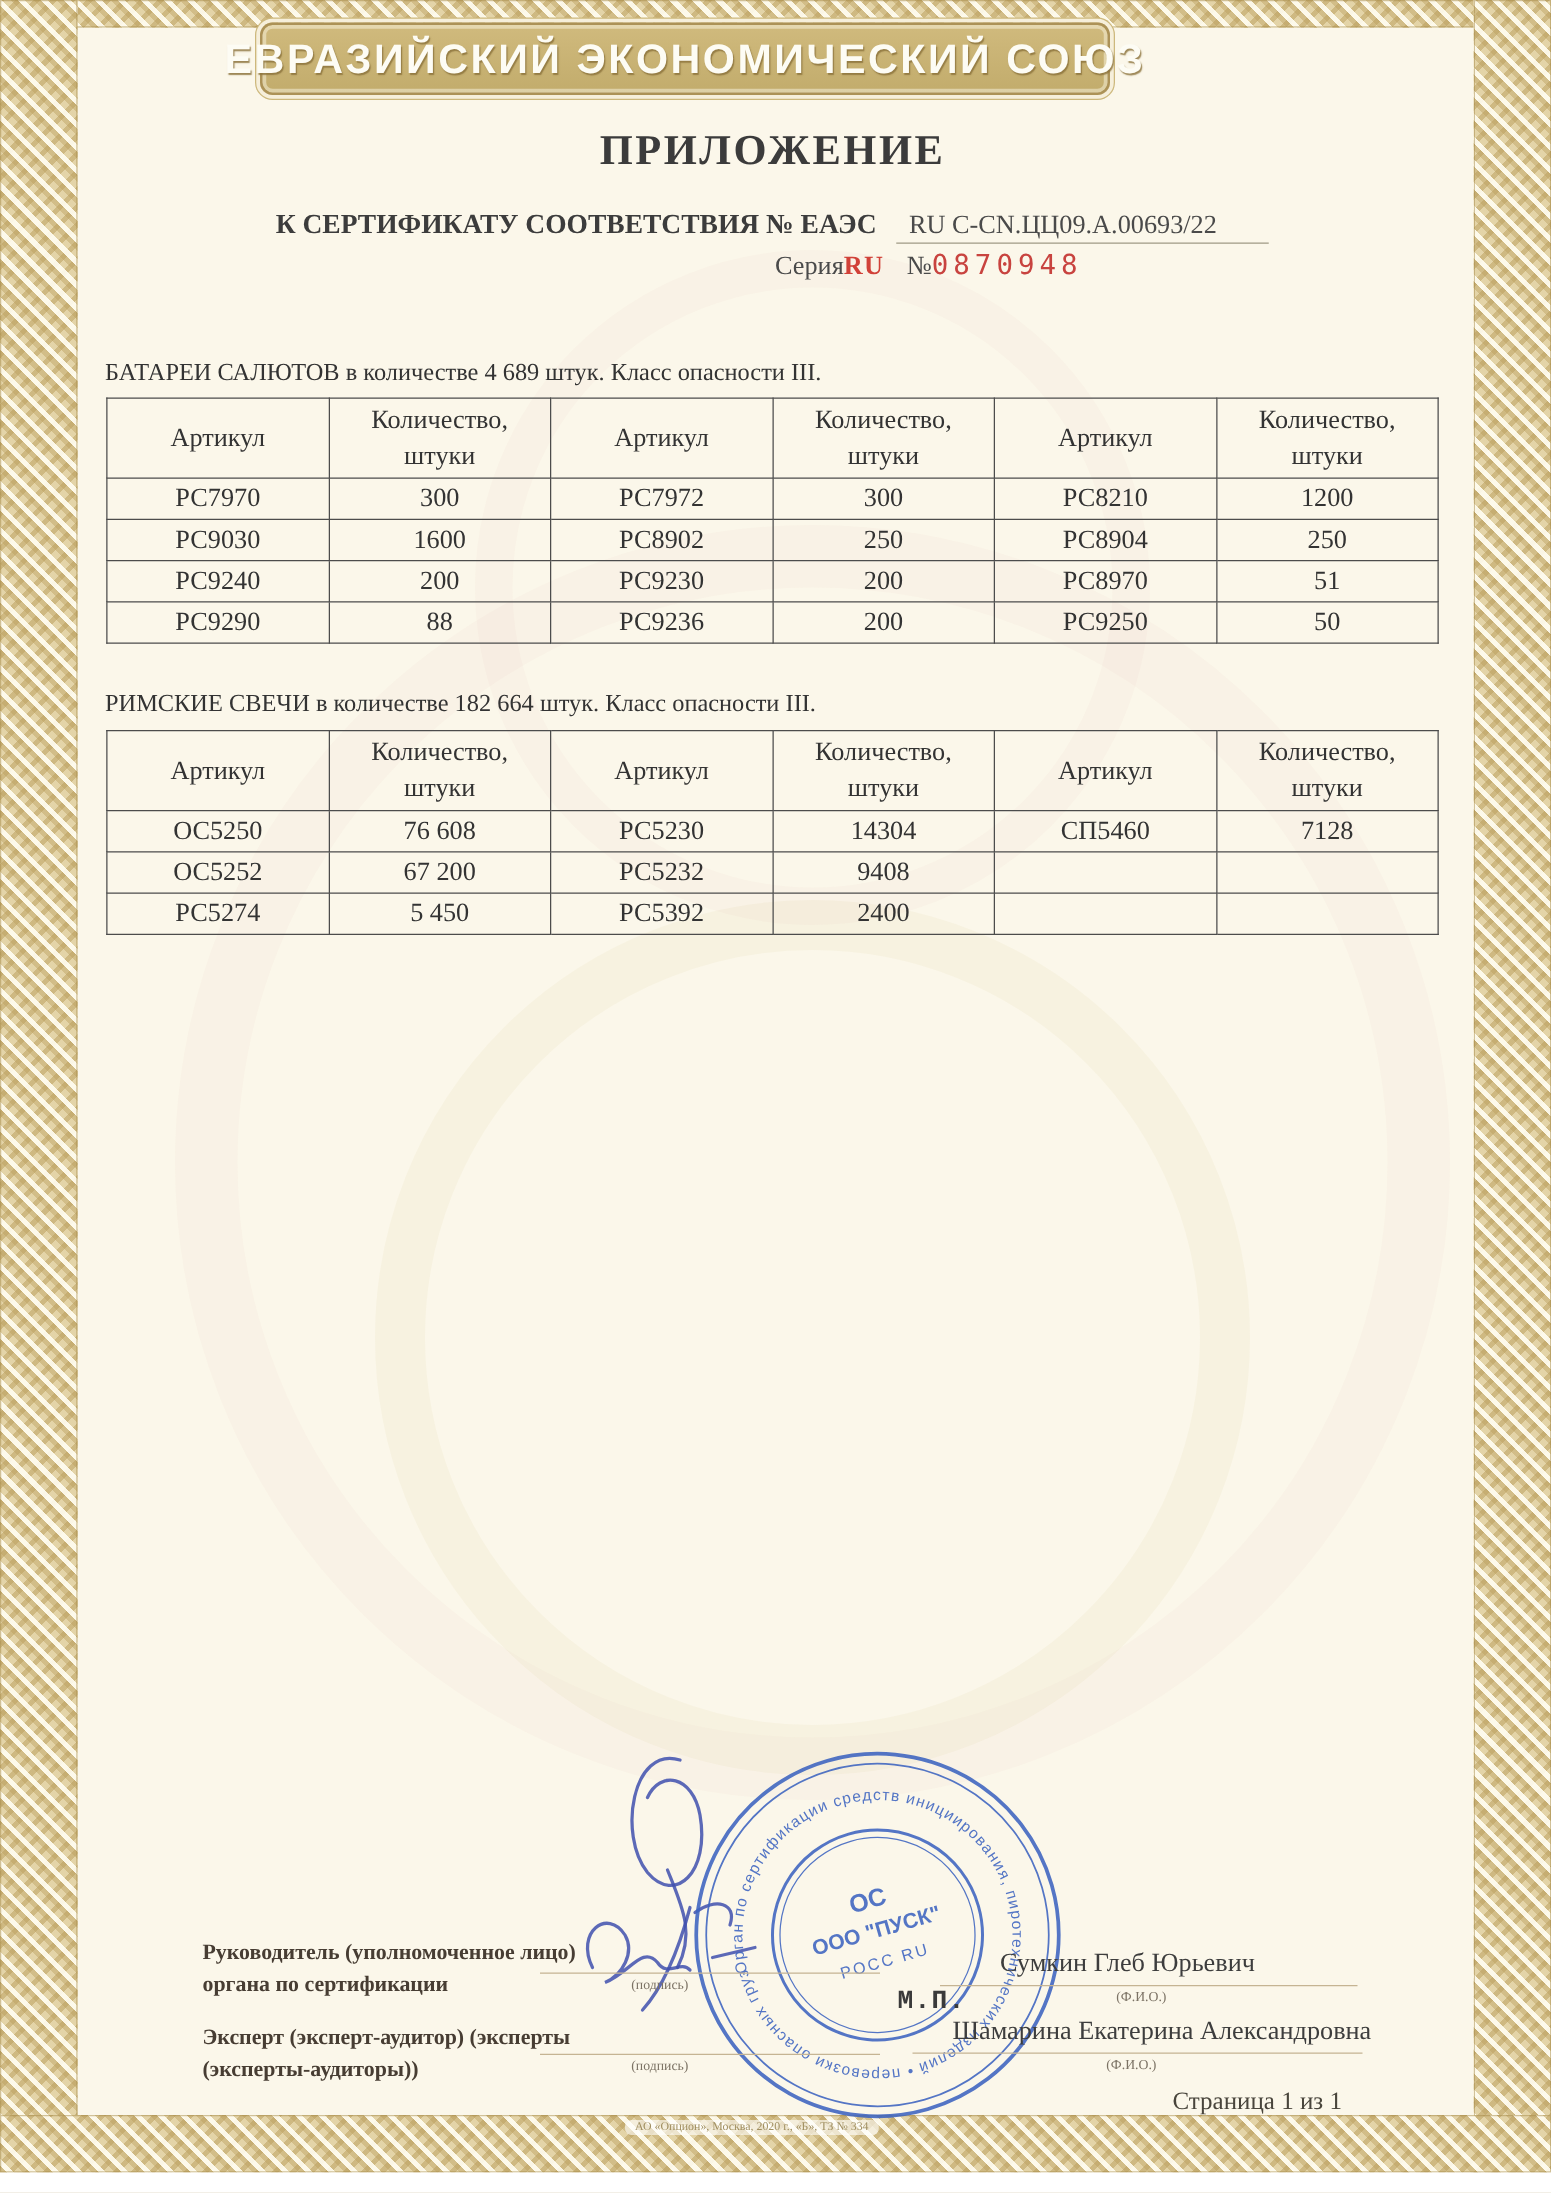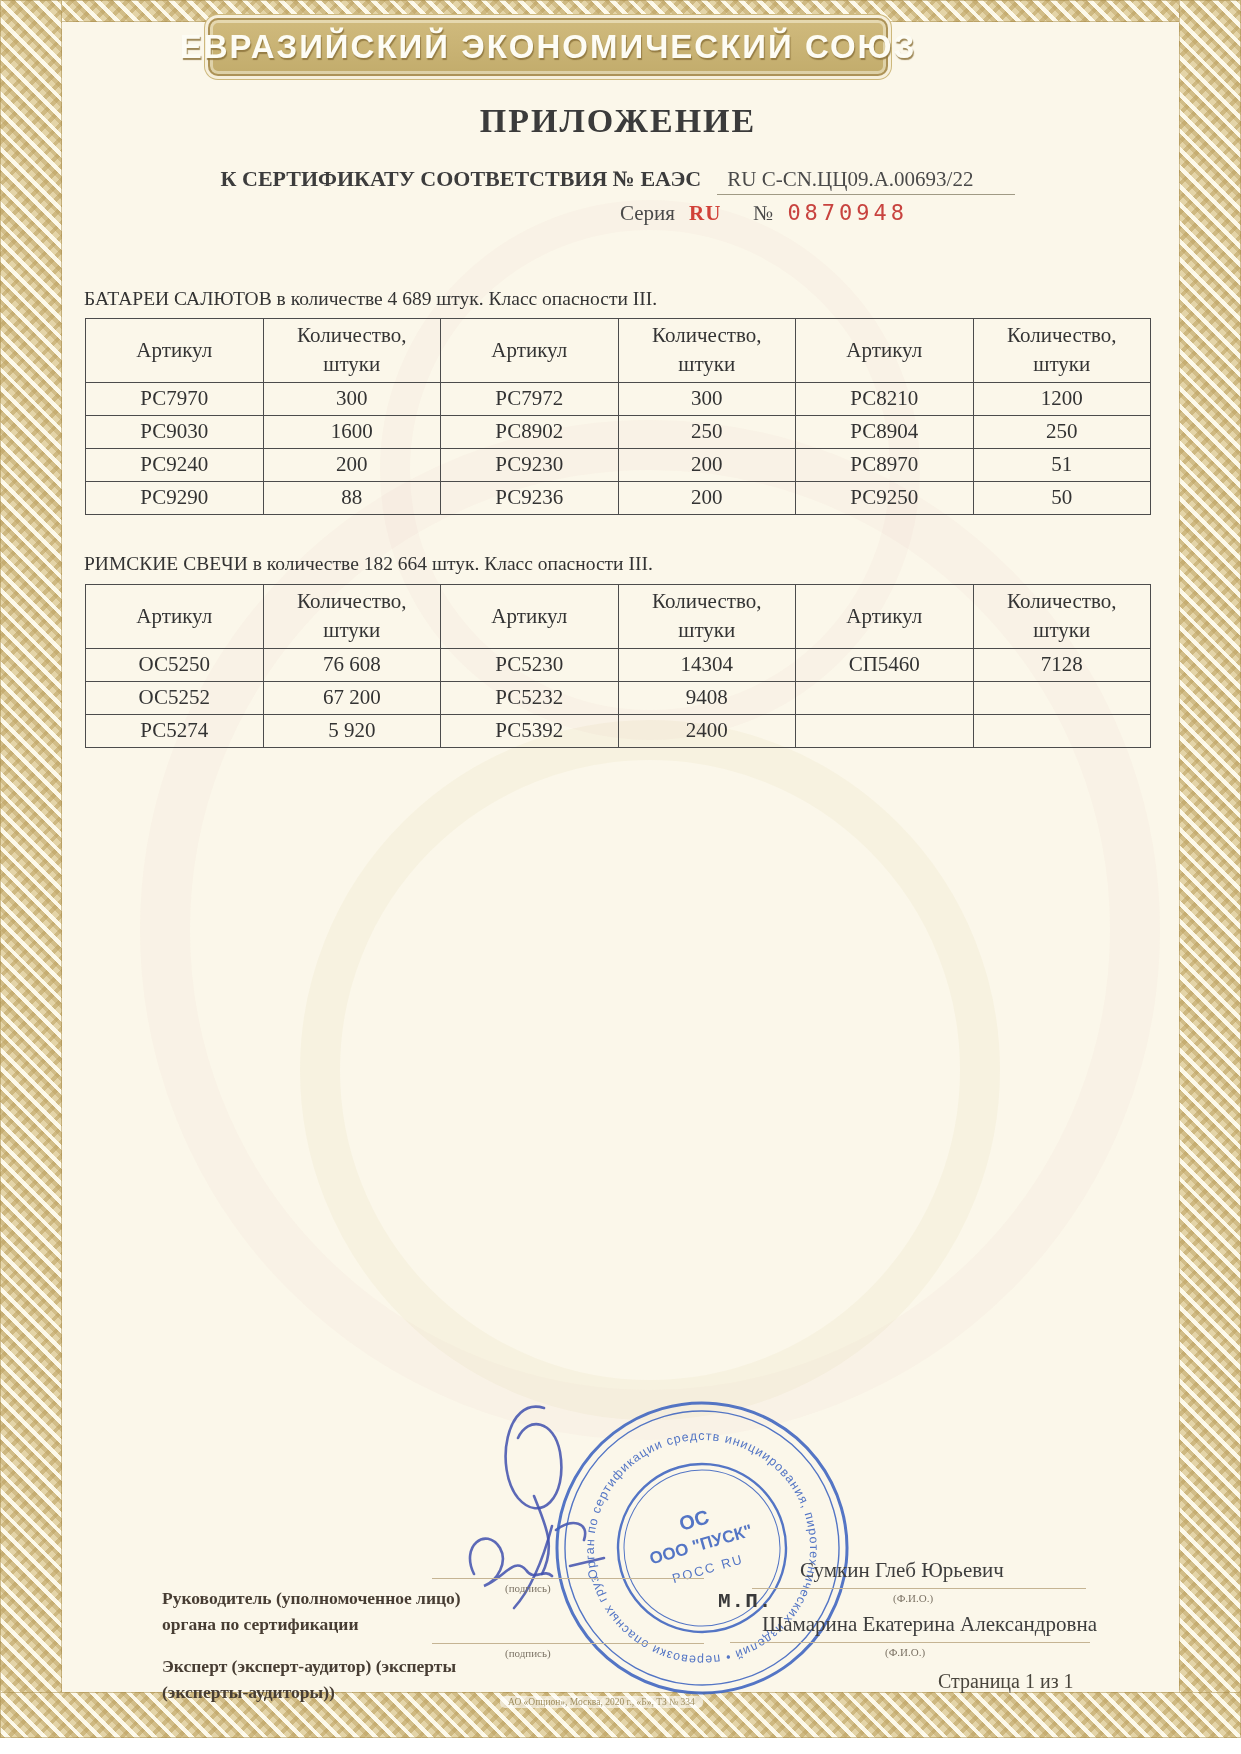--- a/index.html
+++ b/index.html
@@ -42,40 +42,40 @@
     text-shadow:1px 2px 1px rgba(140,115,60,.85);
   }
 
   .doc-title{position:absolute;left:85px;top:102px;width:1066px;text-align:center;
     font-size:34px;font-weight:bold;letter-spacing:2px;color:#3b3b3b;}
   .cert-line{position:absolute;left:85px;top:166px;width:1066px;text-align:center;
     font-size:22px;font-weight:bold;color:#3c3c3c;white-space:nowrap;}
   .cert-number{display:inline-block;font-weight:normal;font-size:21px;color:#4a4a4a;
     margin-left:16px;padding:0 42px 2px 10px;border-bottom:1px solid #a09a85;}
   .series-line{position:absolute;left:620px;top:200px;display:flex;align-items:baseline;
-    gap:14px;font-size:21px;color:#4a4a4a;}
+    font-size:21px;color:#4a4a4a;}
   .series-value{color:#d14138;font-weight:bold;letter-spacing:1px;text-align:center;}
   .number-sign{margin-left:18px;}
   .number-value{font-family:"DejaVu Sans Mono", monospace;font-size:22px;color:#c8433f;letter-spacing:4px;}
 
   .section-title{position:absolute;left:84px;font-size:19.5px;color:#333;white-space:nowrap;}
   .section-title-1{top:288px;}
   .section-title-2{top:553px;}
 
   table.data-table{position:absolute;left:85px;width:1066px;border-collapse:collapse;
     table-layout:fixed;font-size:21px;color:#333;}
   .table-1{top:318px;}
   .table-2{top:584px;}
   .data-table th,.data-table td{border:1.6px solid #4c4c4c;text-align:center;vertical-align:middle;}
   .data-table th{font-weight:normal;height:58px;padding:2px 6px;line-height:1.4;white-space:pre-line;}
   .data-table td{height:30px;padding:1px 4px;}
 
   
   .role{position:absolute;left:162px;width:310px;font-weight:bold;font-size:17.5px;
-    color:#473d33;line-height:1.5;margin-top:37px;}
+    color:#473d33;line-height:1.5;}
   .role-1{top:1548px;}
   .role-2{top:1616px;width:330px;}
   .rule{position:absolute;border-top:1px solid #c5b493;height:0;}
   .sig-rule-1{left:432px;top:1578px;width:272px;}
   .sig-rule-2{left:432px;top:1643px;width:272px;}
   .fio-rule-1{left:752px;top:1588px;width:334px;}
   .fio-rule-2{left:730px;top:1642px;width:360px;}
   .caption{position:absolute;font-size:11px;color:#7c7365;font-family:Liberation Serif, serif;}
   .sig-cap-1{left:505px;top:1582px;}
   .sig-cap-2{left:505px;top:1647px;}
@@ -210,21 +210,21 @@
         <tr>
           <td>ОС5252</td>
           <td>67 200</td>
           <td>РС5232</td>
           <td>9408</td>
           <td></td>
           <td></td>
         </tr>
         <tr>
           <td>РС5274</td>
-          <td>5 920</td>
+          <td>5 450</td>
           <td>РС5392</td>
           <td>2400</td>
           <td></td>
           <td></td>
         </tr>
       </tbody>
   </table>
 
   <svg class="sig-svg sig-1" width="150" height="190" viewBox="0 0 150 190">
     <path d="M72,18 C34,6 22,78 46,108 C68,134 96,108 88,62 C82,30 56,26 46,48"></path>

